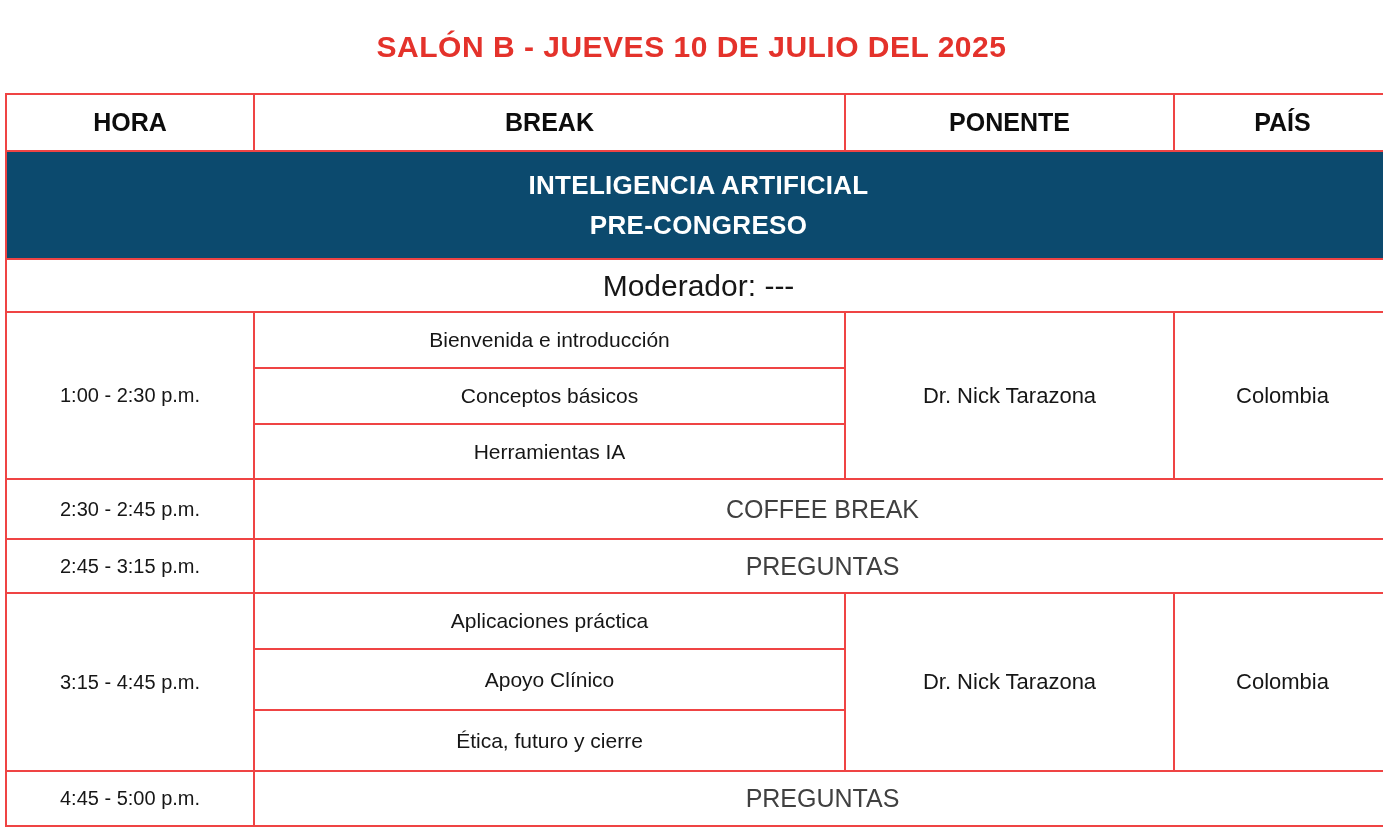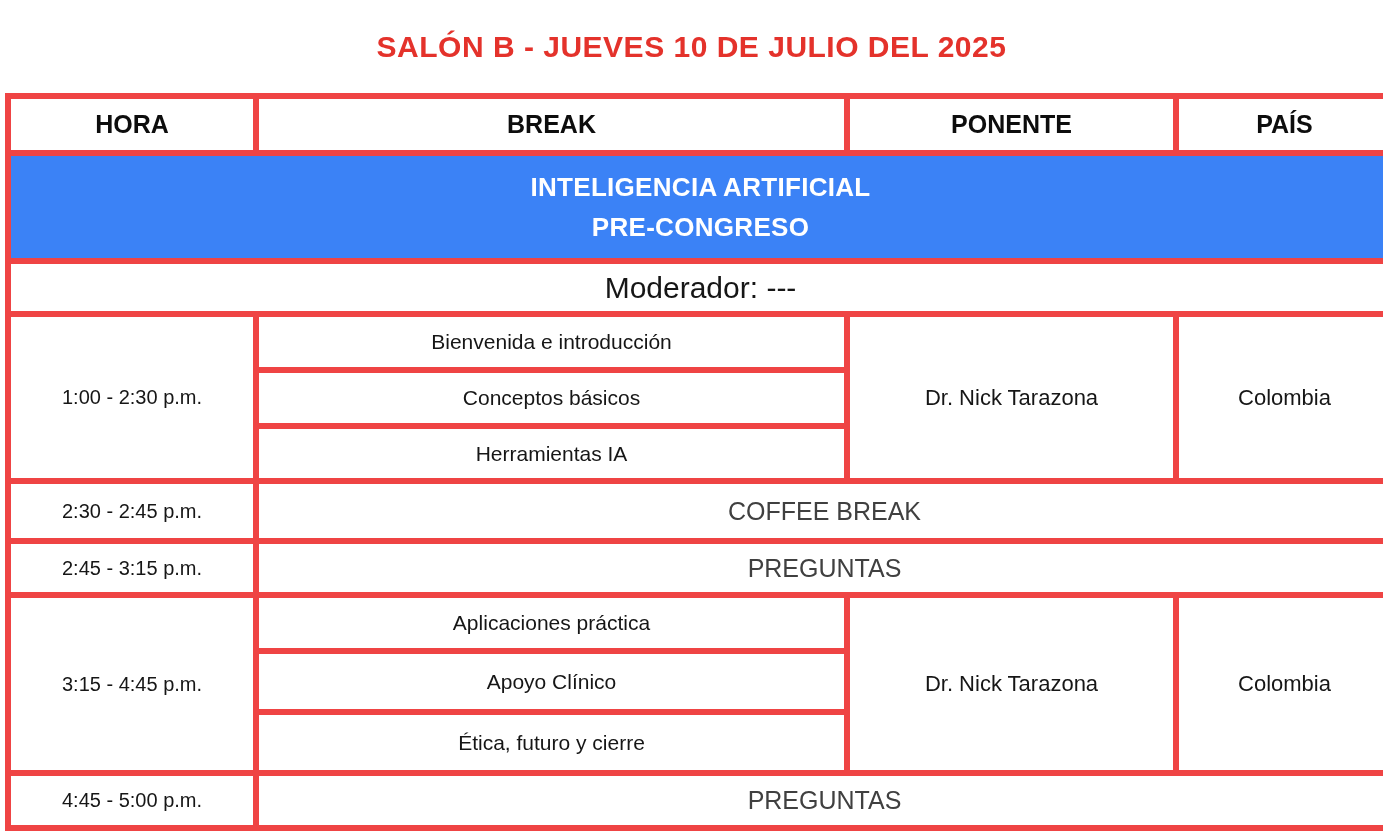--- a/index.html
+++ b/index.html
@@ -32,36 +32,36 @@
   table.schedule {
     position: absolute;
     left: 5px;
     top: 93px;
     width: 1385px;
     border-collapse: collapse;
     table-layout: fixed;
     border: 2px solid #3d3d3d;
   }
   table.schedule th, table.schedule td {
-    border: 6px solid #ef4444;
+    border: 2px solid #ef4444;
     padding: 0 6px;
     text-align: center;
     vertical-align: middle;
     overflow: hidden;
   }
   tr.header-row { height: 57px; }
   tr.header-row th {
     font-size: 25px;
     font-weight: bold;
     color: #0d0d0d;
   }
   tr.banner-row { height: 108px; }
   td.banner-cell {
     border: hidden;
-    background: #3b82f6;
+    background: #0c4a6e;
     color: #ffffff;
     font-size: 26px;
     font-weight: bold;
     letter-spacing: 0.3px;
   }
   td.banner-cell .banner-line { line-height: 1.55; }
   tr.moderator-row { height: 53px; }
   tr.moderator-row td { font-size: 30px; }
   tr.sub-row-a1, tr.sub-row-b1 { height: 56px; }
   tr.sub-row-a2 { height: 56px; }

